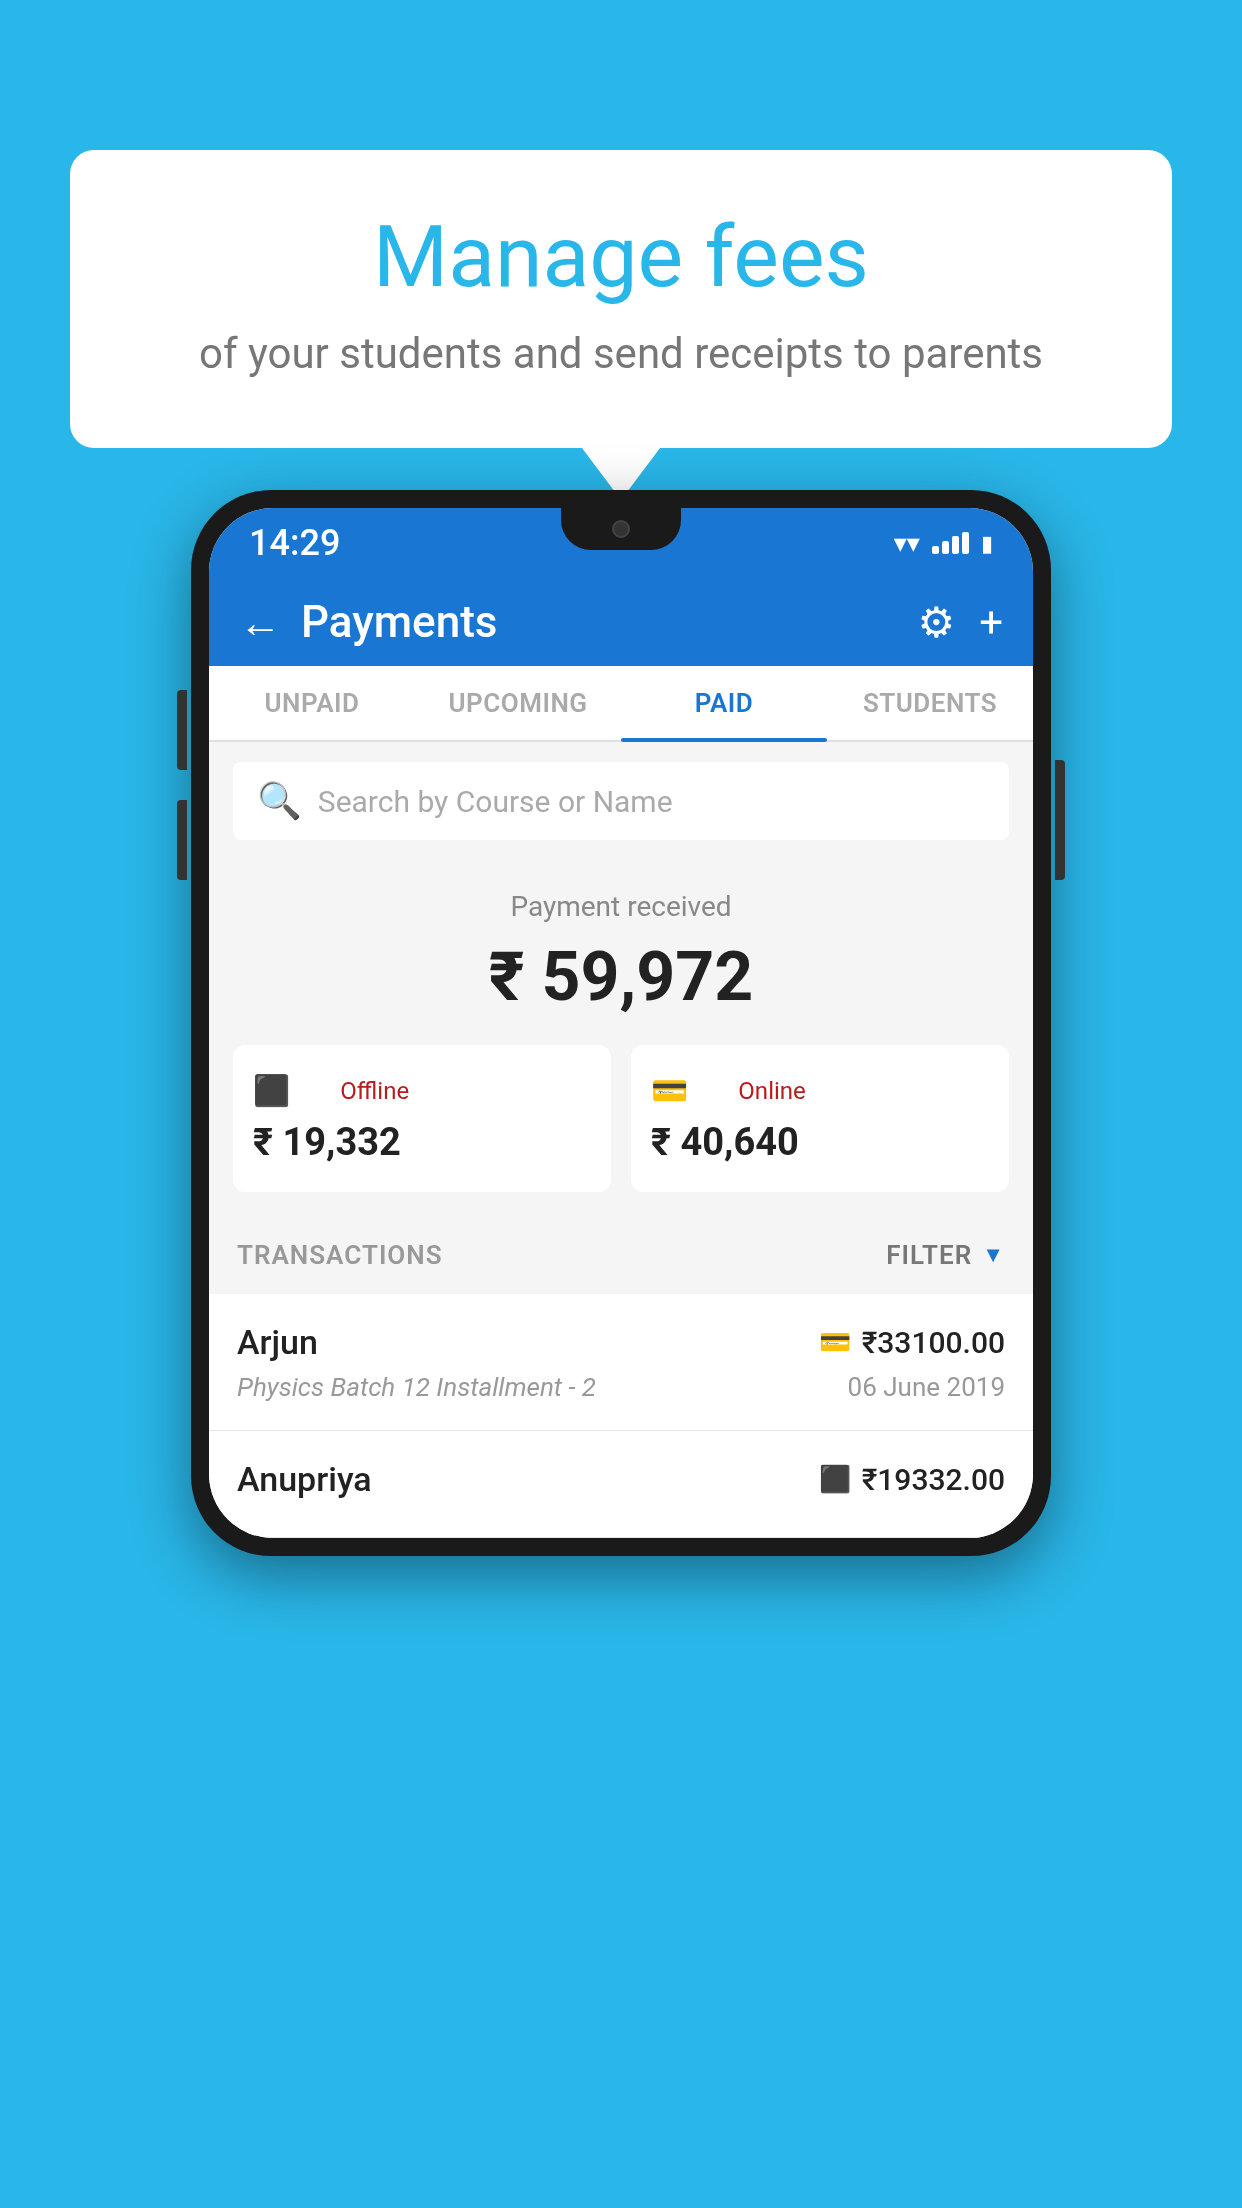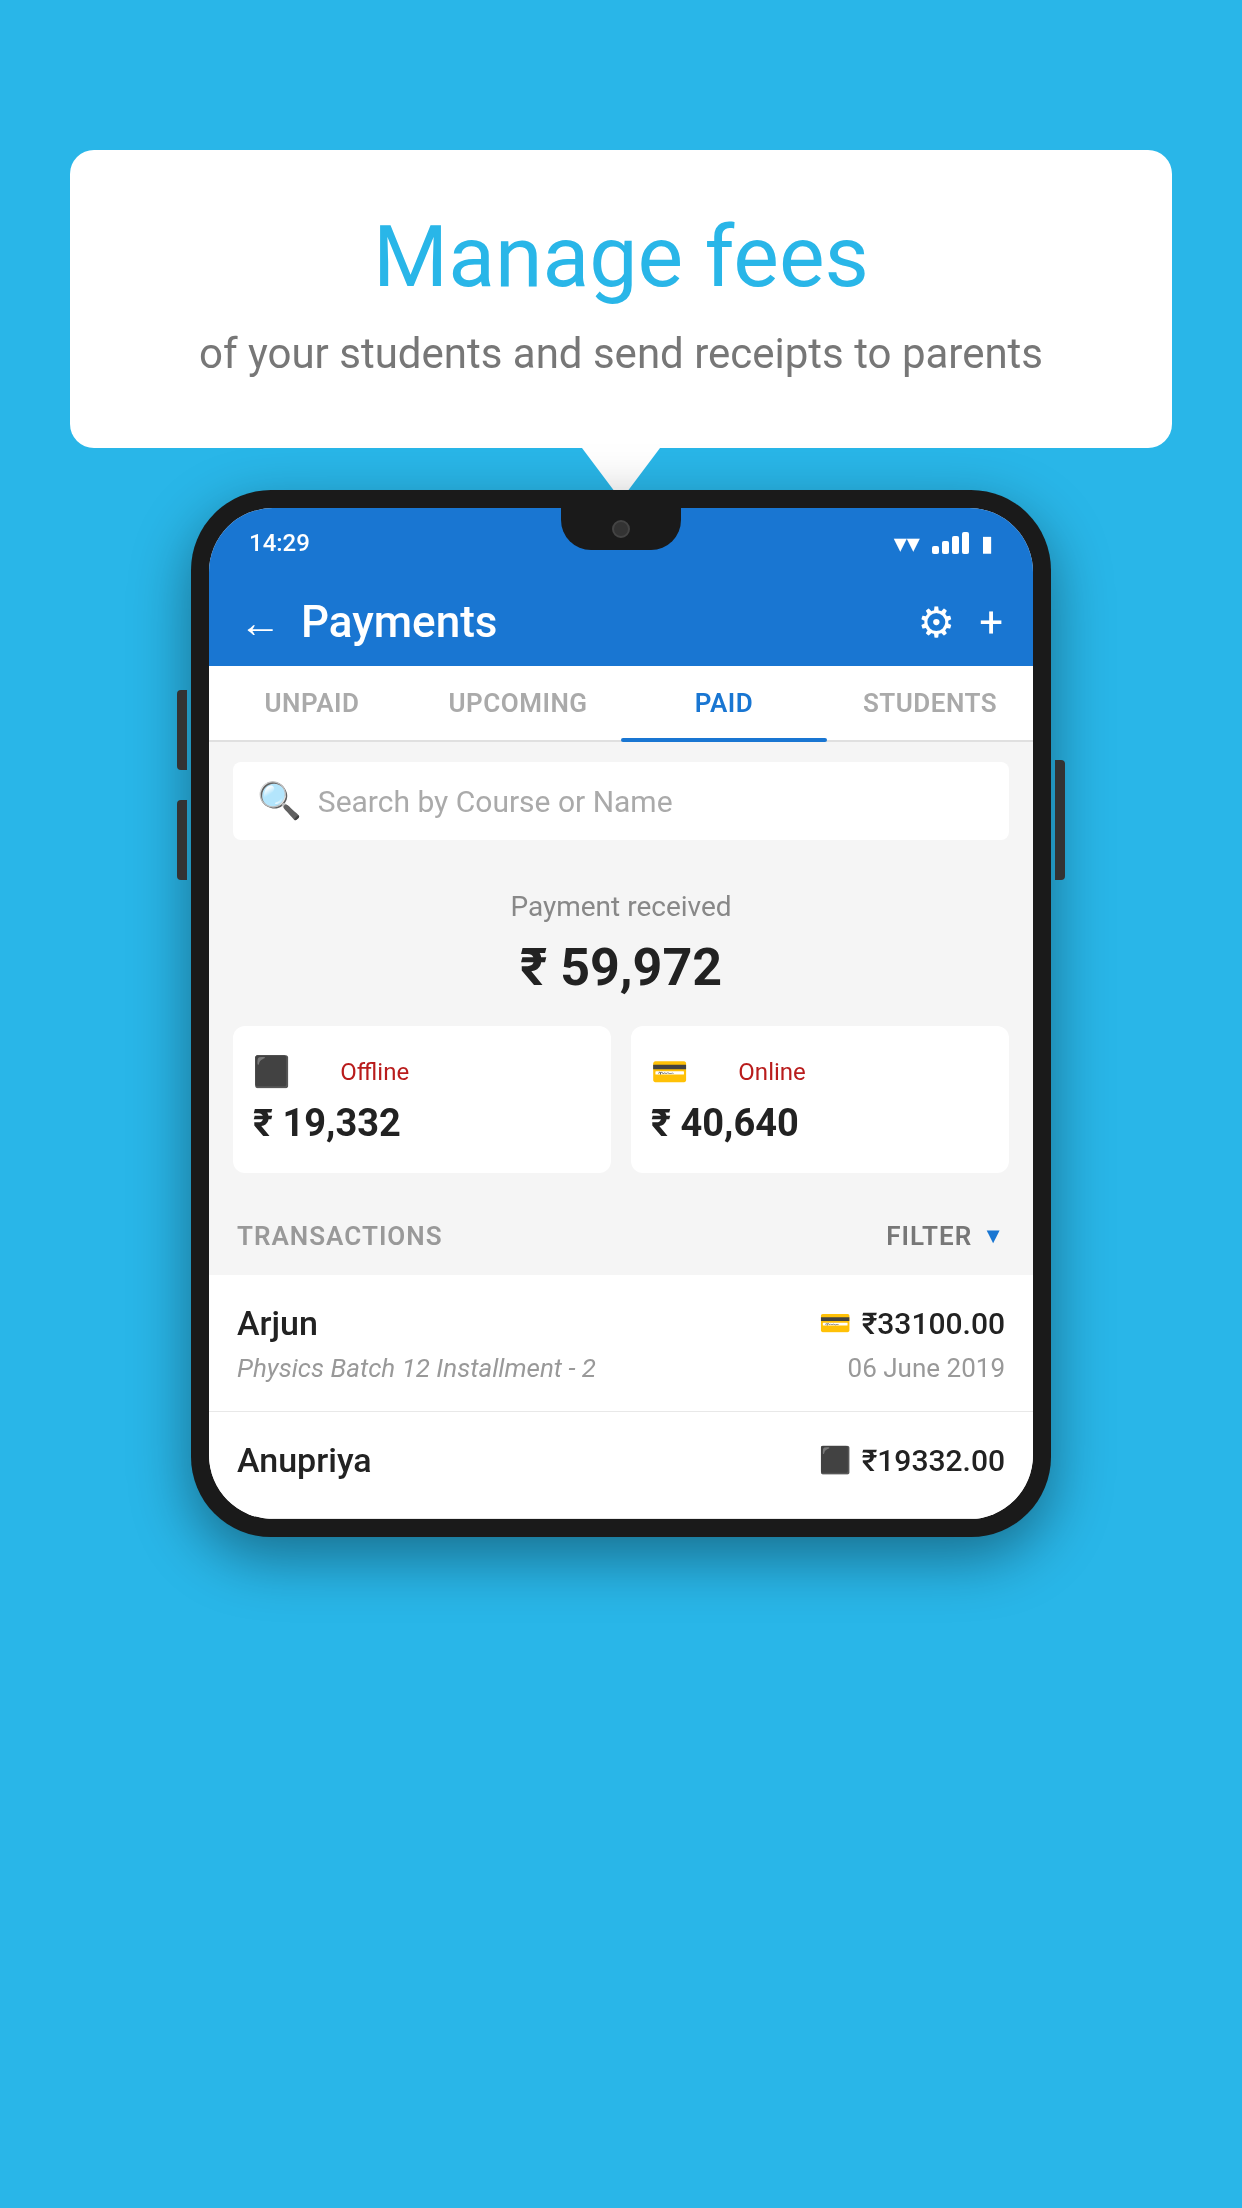--- a/index.html
+++ b/index.html
@@ -87,21 +87,21 @@
       height: 70px;
       display: flex;
       align-items: center;
       justify-content: space-between;
       padding: 0 40px;
       position: relative;
     }
 
     .status-time {
       color: white;
-      font-size: 24px;
+      font-size: 36px;
       font-weight: 500;
     }
 
     .status-icons {
       display: flex;
       align-items: center;
       gap: 12px;
     }
 
     .signal-bars {
@@ -240,21 +240,21 @@
       text-align: center;
     }
 
     .payment-received-label {
       color: #888;
       font-size: 28px;
       margin-bottom: 14px;
     }
 
     .payment-amount {
-      font-size: 52px;
+      font-size: 68px;
       font-weight: 700;
       color: #222;
       margin-bottom: 28px;
     }
 
     .payment-cards {
       display: flex;
       gap: 20px;
     }
 

